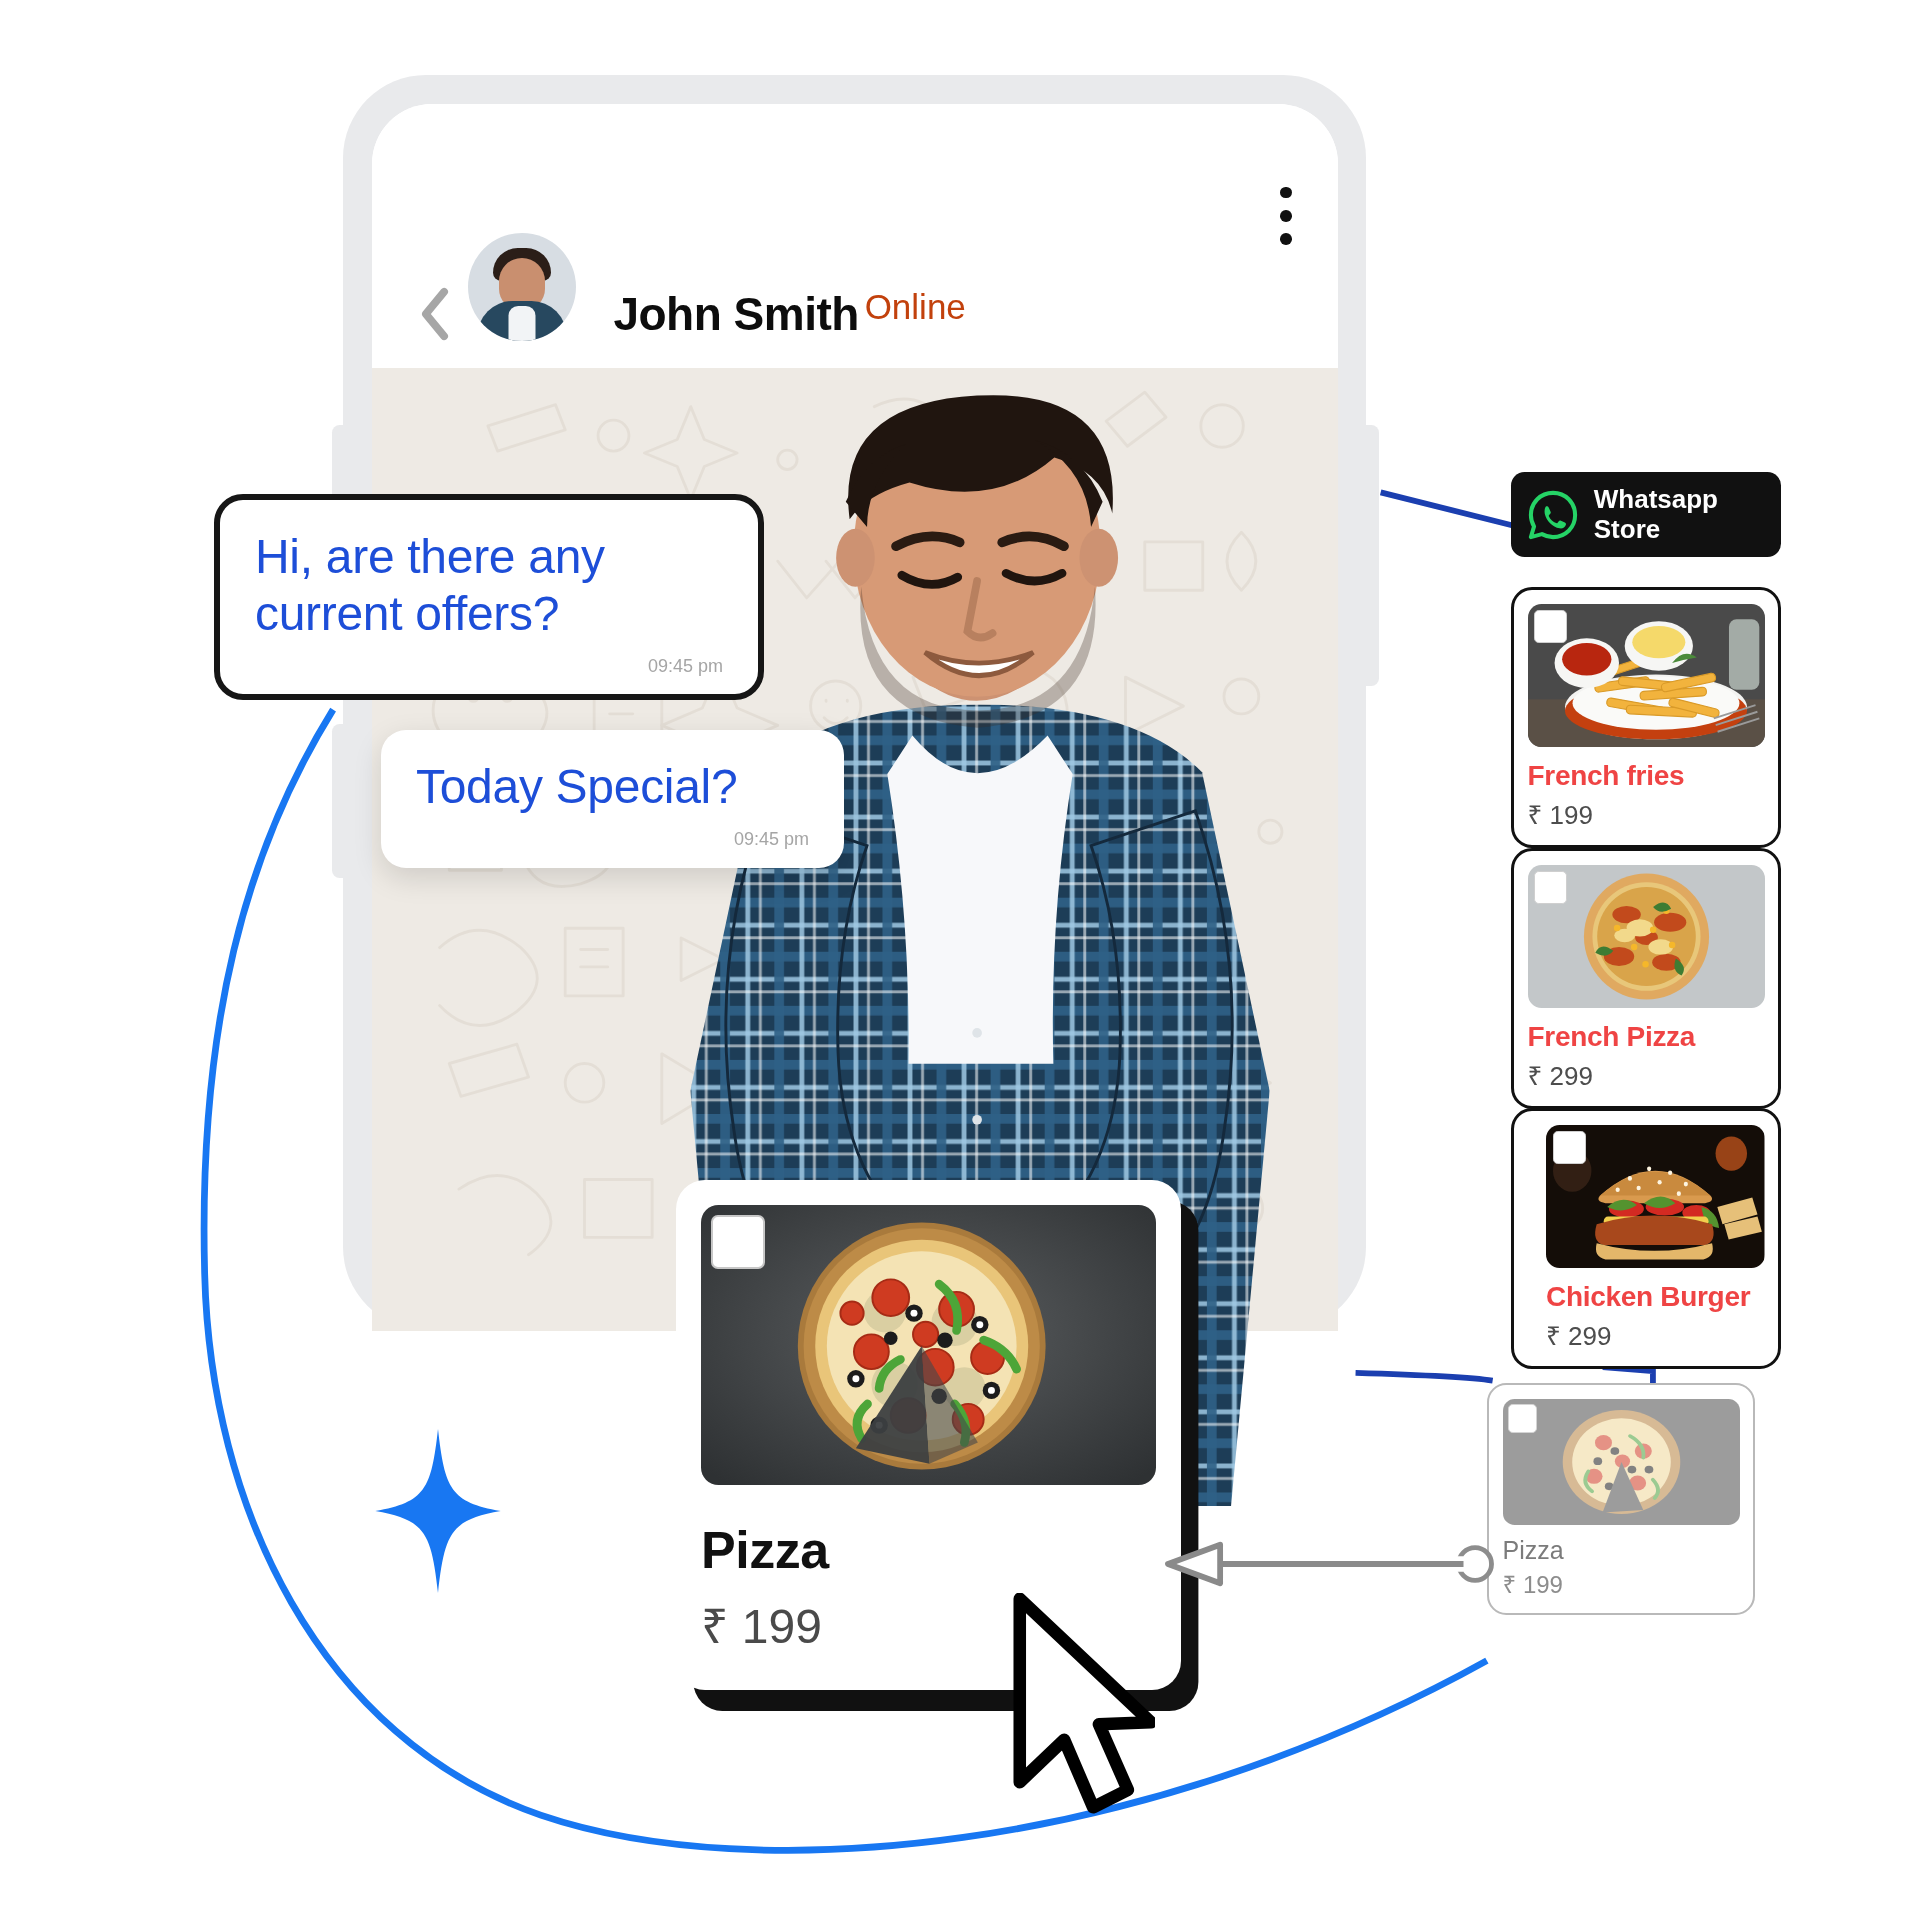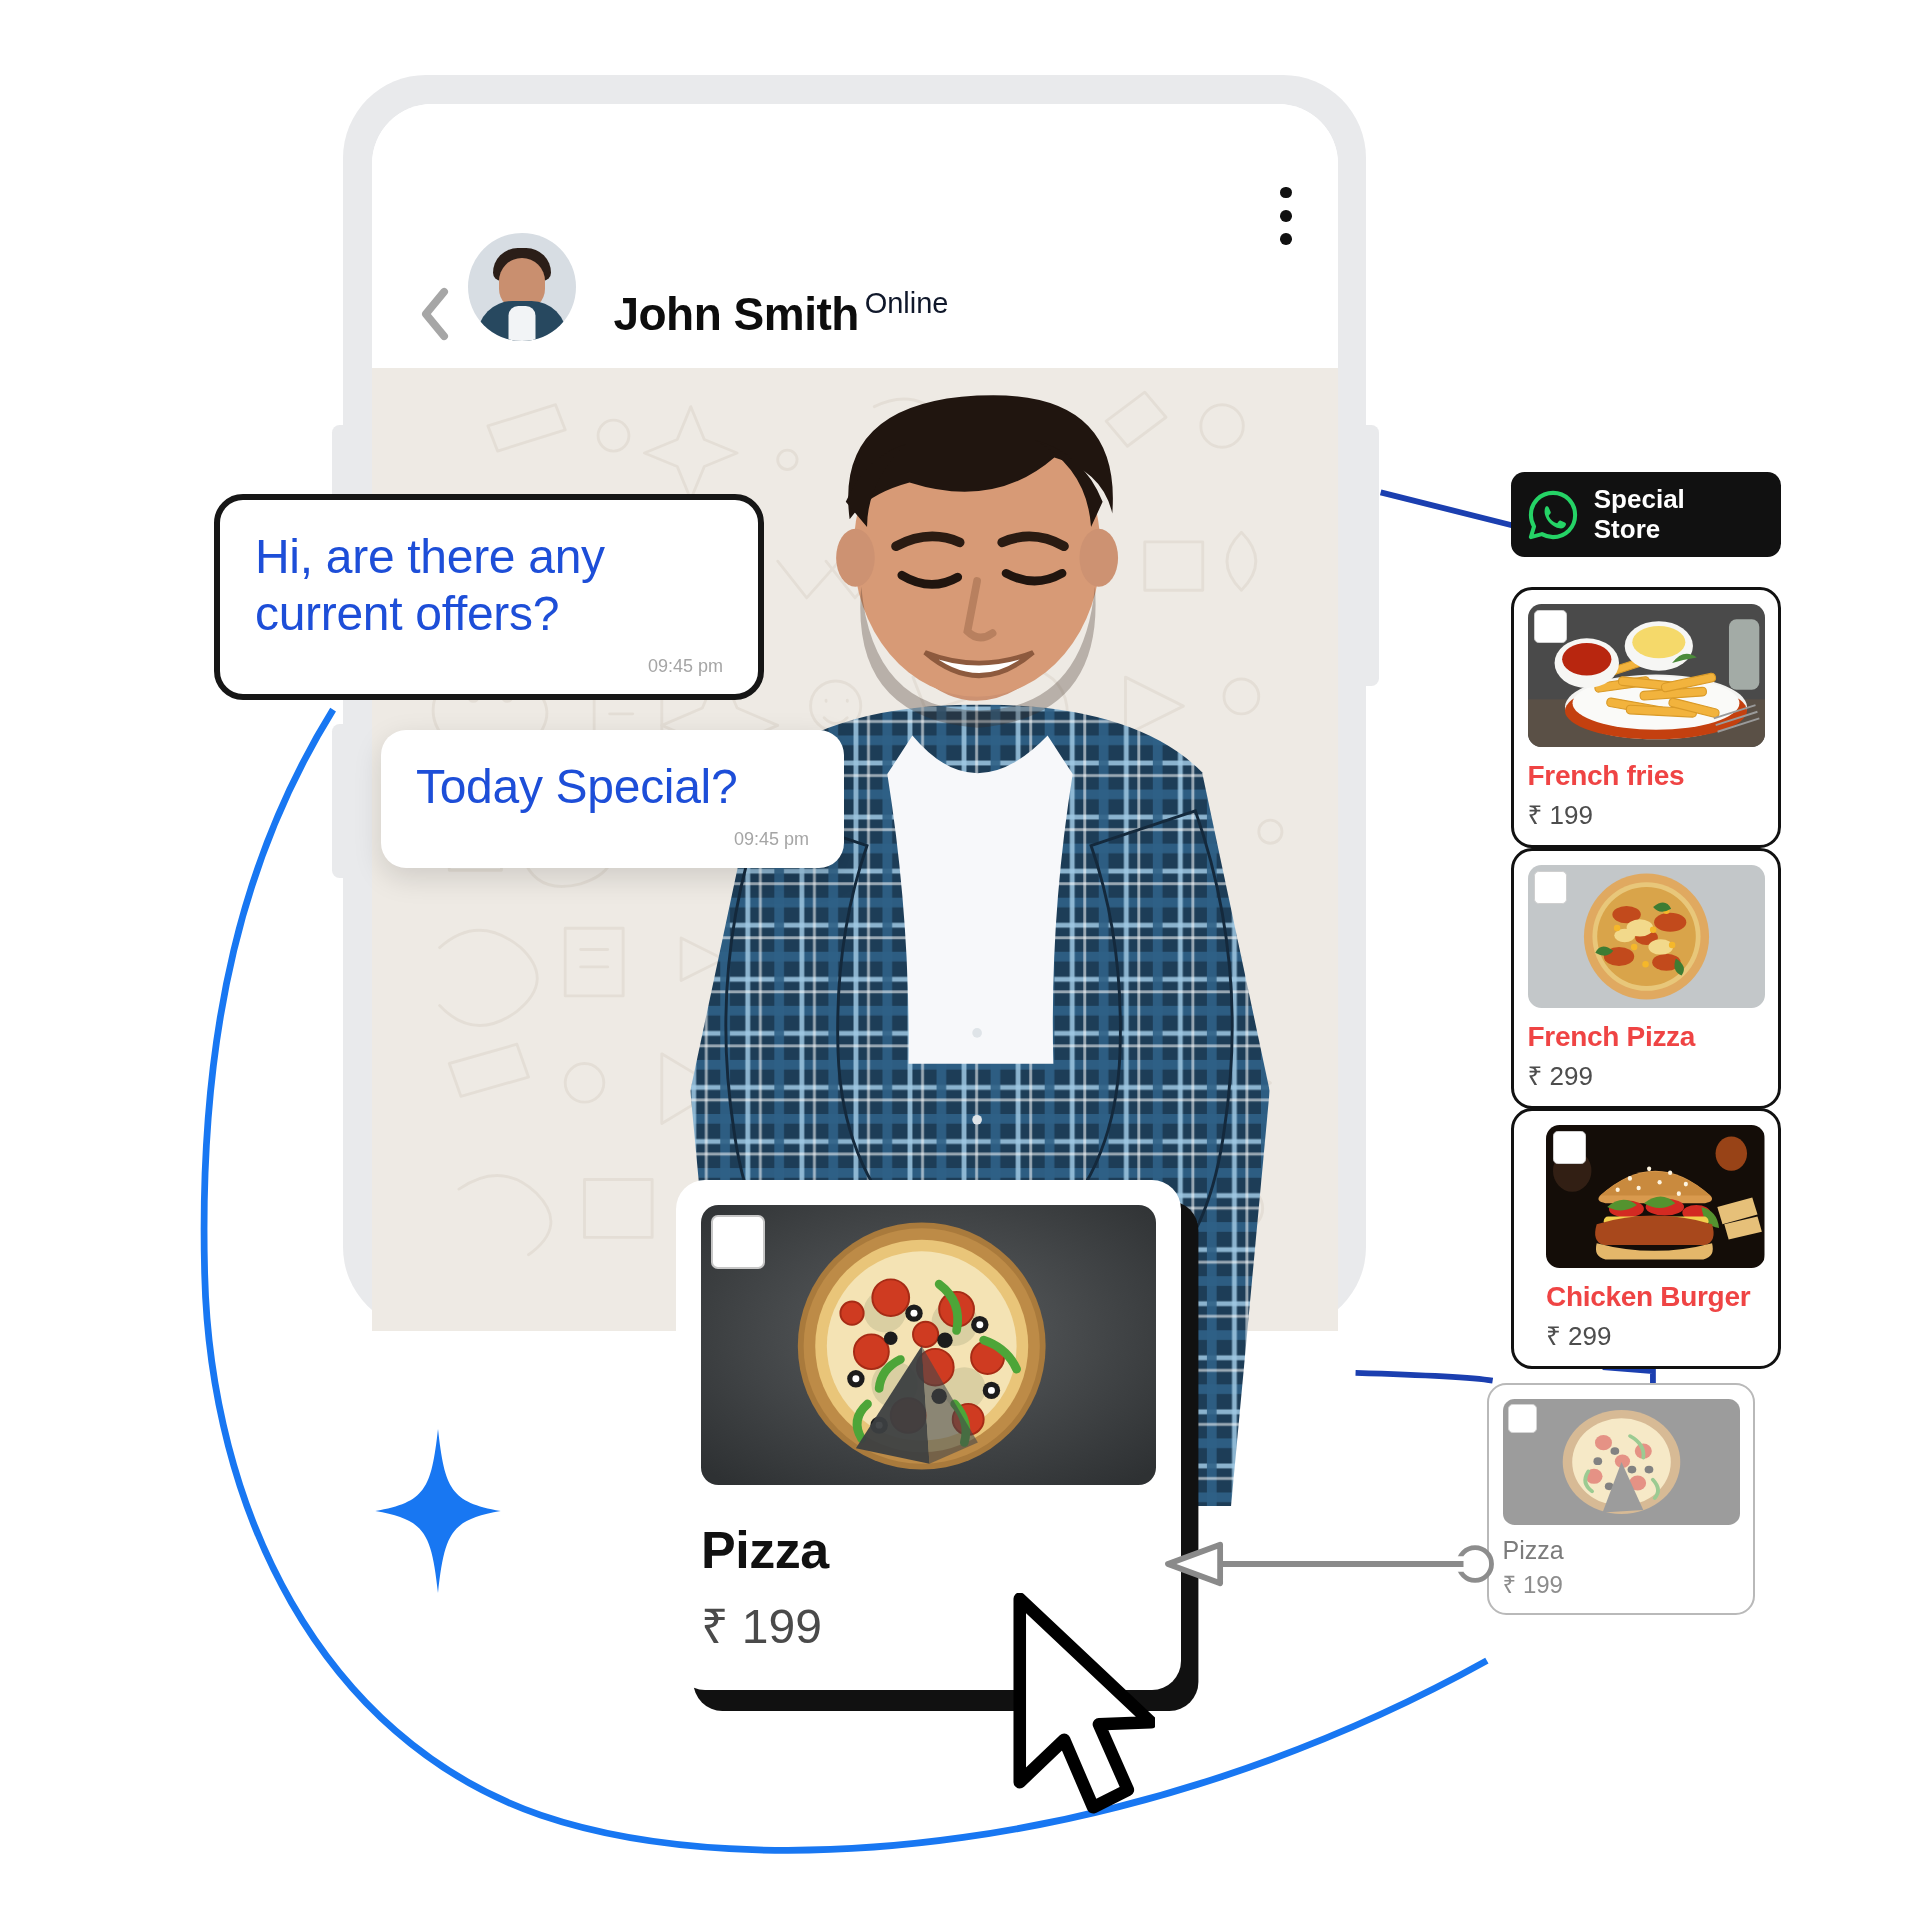--- a/index.html
+++ b/index.html
@@ -55,21 +55,21 @@
     width:46px; height:52px; border-radius:23px 23px 21px 21px; background:#c98f6f; }
   .av-hair { position:absolute; left:50%; top:15.4px; transform:translateX(-50%);
     width:58px; height:33px; border-radius:29px 29px 9.7px 9.7px; background:#2b1e18; }
   .av-body { position:absolute; left:50%; bottom:-5.8px; transform:translateX(-50%);
     width:89px; height:46px; border-radius:35px 35px 0 0; background:#27485f; }
   .av-shirt { position:absolute; left:50%; bottom:-5.8px; transform:translateX(-50%);
     width:27px; height:41px; background:#f2f4f6; border-radius:9.7px 9.7px 0 0; }
 
   .hdr-text { flex: 1 1 auto; display: flex; flex-direction: row; gap: 5.8px; }
   .hdr-name { font-size: 46px; font-weight: 700; color: #0d0d0d; letter-spacing: -0.5px; }
-  .hdr-status { font-size: 29px; font-weight: 400; color: #0f172a; }
+  .hdr-status { font-size: 35px; font-weight: 400; color: #c2410c; }
   .kebab { width: 11.6px; flex: 0 0 auto; display: flex; flex-direction: column;
     gap: 11.6px; align-self: center; margin-bottom: 13.5px; }
   .kebab i { width: 11.6px; height: 11.6px; border-radius: 50%; background: #111; display:block; }
 
   
   .chat-body {
     position: absolute; left: 372px; top: 368px;
     width: 966px; height: 963px;
     background: #eeeae4;
     overflow: hidden;
@@ -356,21 +356,21 @@
     <div class="bubble-text">Today Special?</div>
     <div class="bubble-time">09:45 pm</div>
   </div>
 
   <div class="store-badge">
     <svg class="wa-icon" viewBox="0 0 52 52">
       <path d="M26 3 C13 3 3 13 3 26 c0 4.3 1.2 8.4 3.3 11.9 L3 49 l11.5 -3.1 C18 47.8 22 49 26 49 c13 0 23 -10 23 -23 S39 3 26 3 z" fill="none" stroke="#25D366" stroke-width="4.2" stroke-linejoin="round"></path>
       <path d="M19 17 c1.2 -0.4 2 0 2.5 1.1 l2 4.4 c0.4 0.9 0.2 1.5 -0.4 2.2 l-1.1 1.2 c-0.5 0.5 -0.5 1 -0.2 1.6 c1.6 3.2 4.2 5.6 7.4 6.9 c0.7 0.3 1.2 0.2 1.6 -0.4 l1.2 -1.6 c0.6 -0.8 1.3 -0.9 2.2 -0.5 l4.2 2 c1 0.5 1.3 1.2 1 2.2 c-0.8 2.8 -3.6 4.4 -6.6 3.8 c-7.4 -1.6 -13.6 -7.6 -15.3 -15 C16.8 21.1 17.5 18.2 19 17 z" fill="#25D366"></path>
     </svg>
     <div class="label">
-      <span>Special</span><br>
+      <span>Whatsapp</span><br>
       <span>Store</span>
     </div>
   </div>
 
   <div class="prod-card card-fries">
     <div class="thumb">
       <div class="chk"></div>
       <svg viewBox="0 0 250 150" width="100%" height="100%" preserveAspectRatio="none">
         <rect width="250" height="150" fill="#4a4a4a"></rect>
         <rect y="100" width="250" height="50" fill="#5a5046"></rect>

